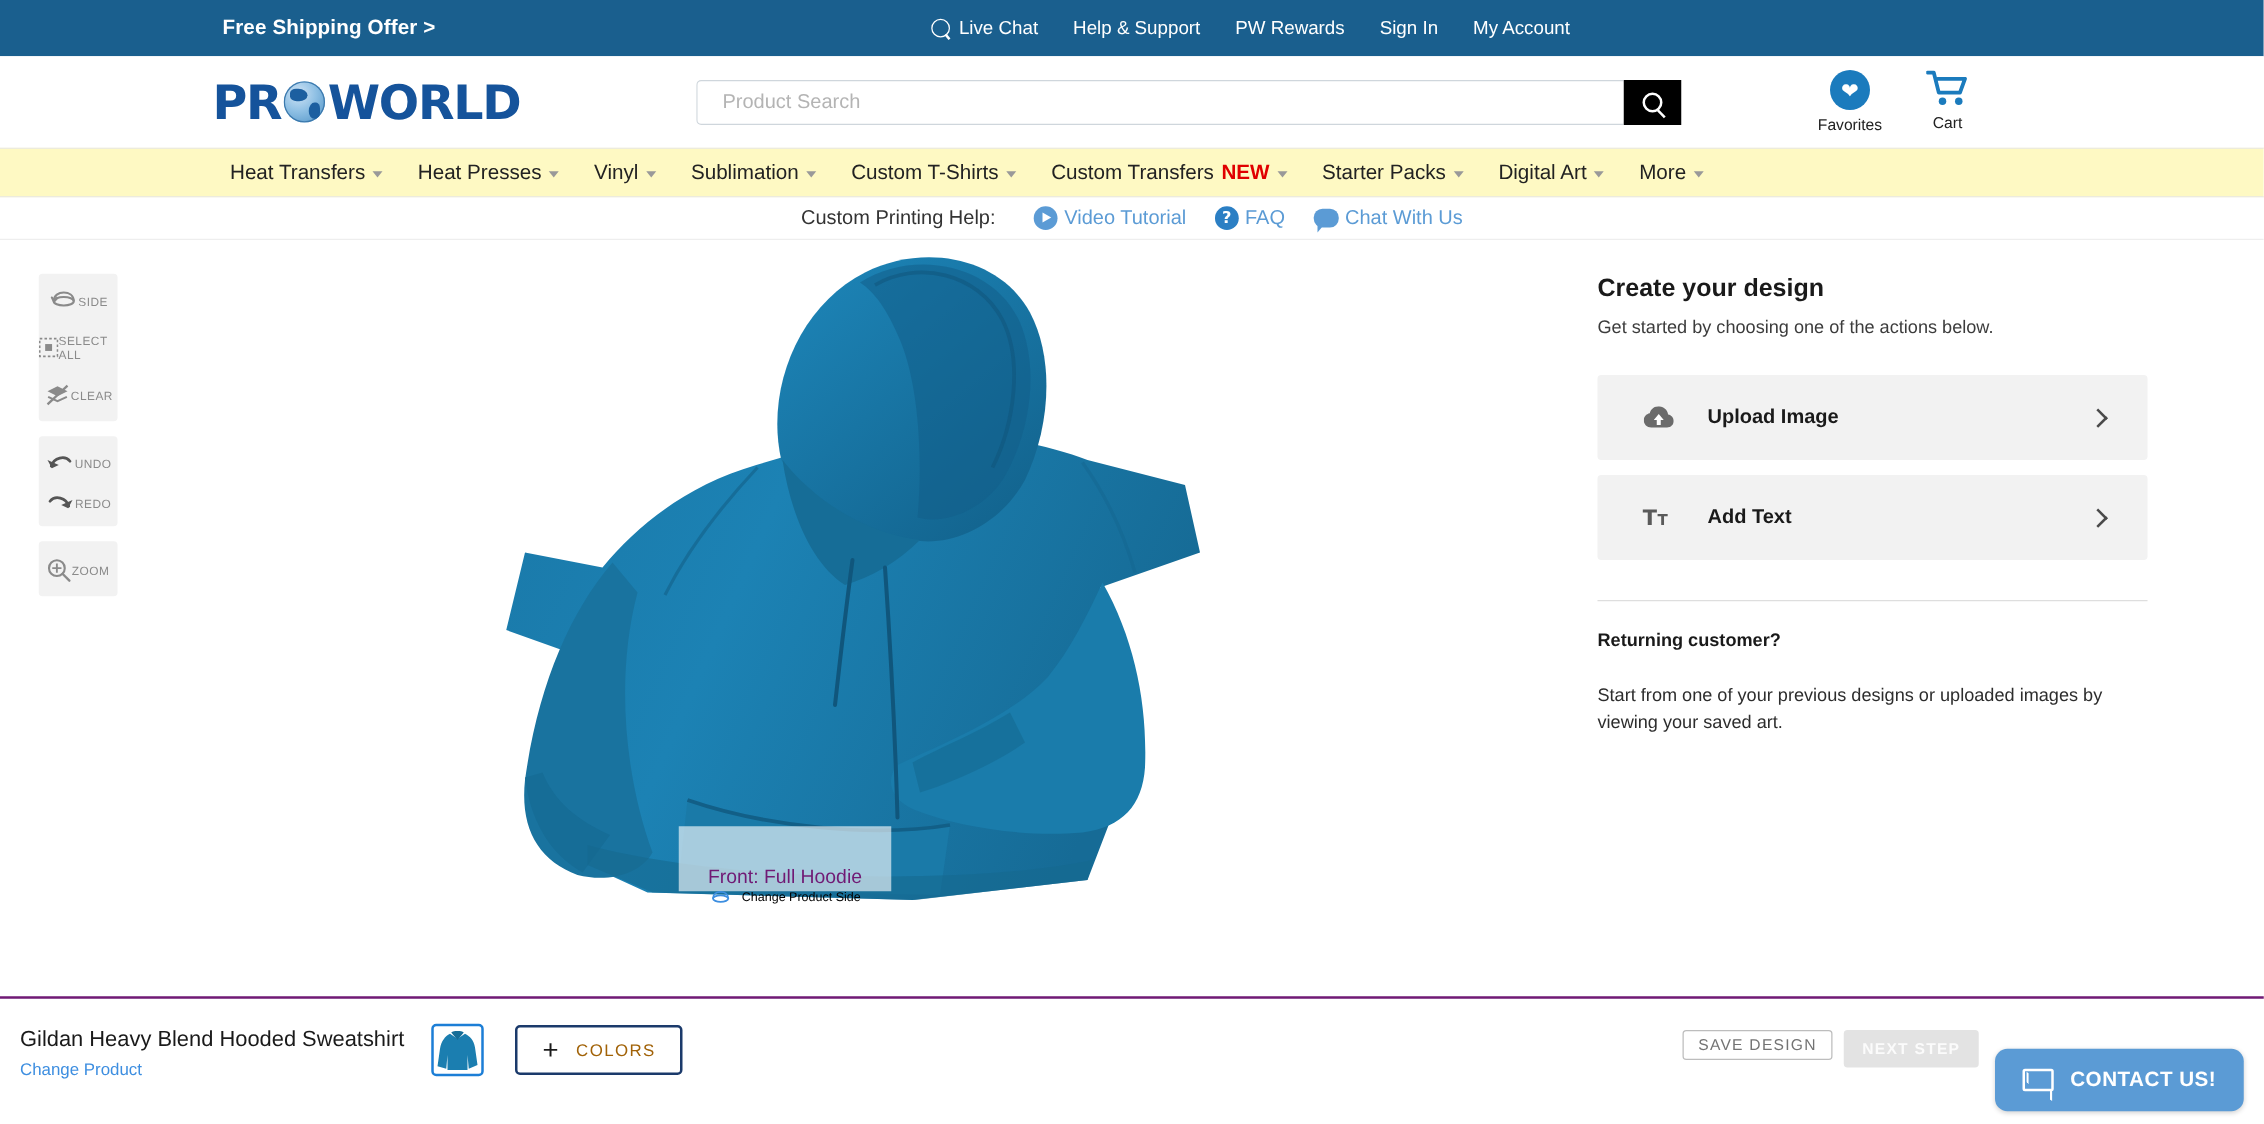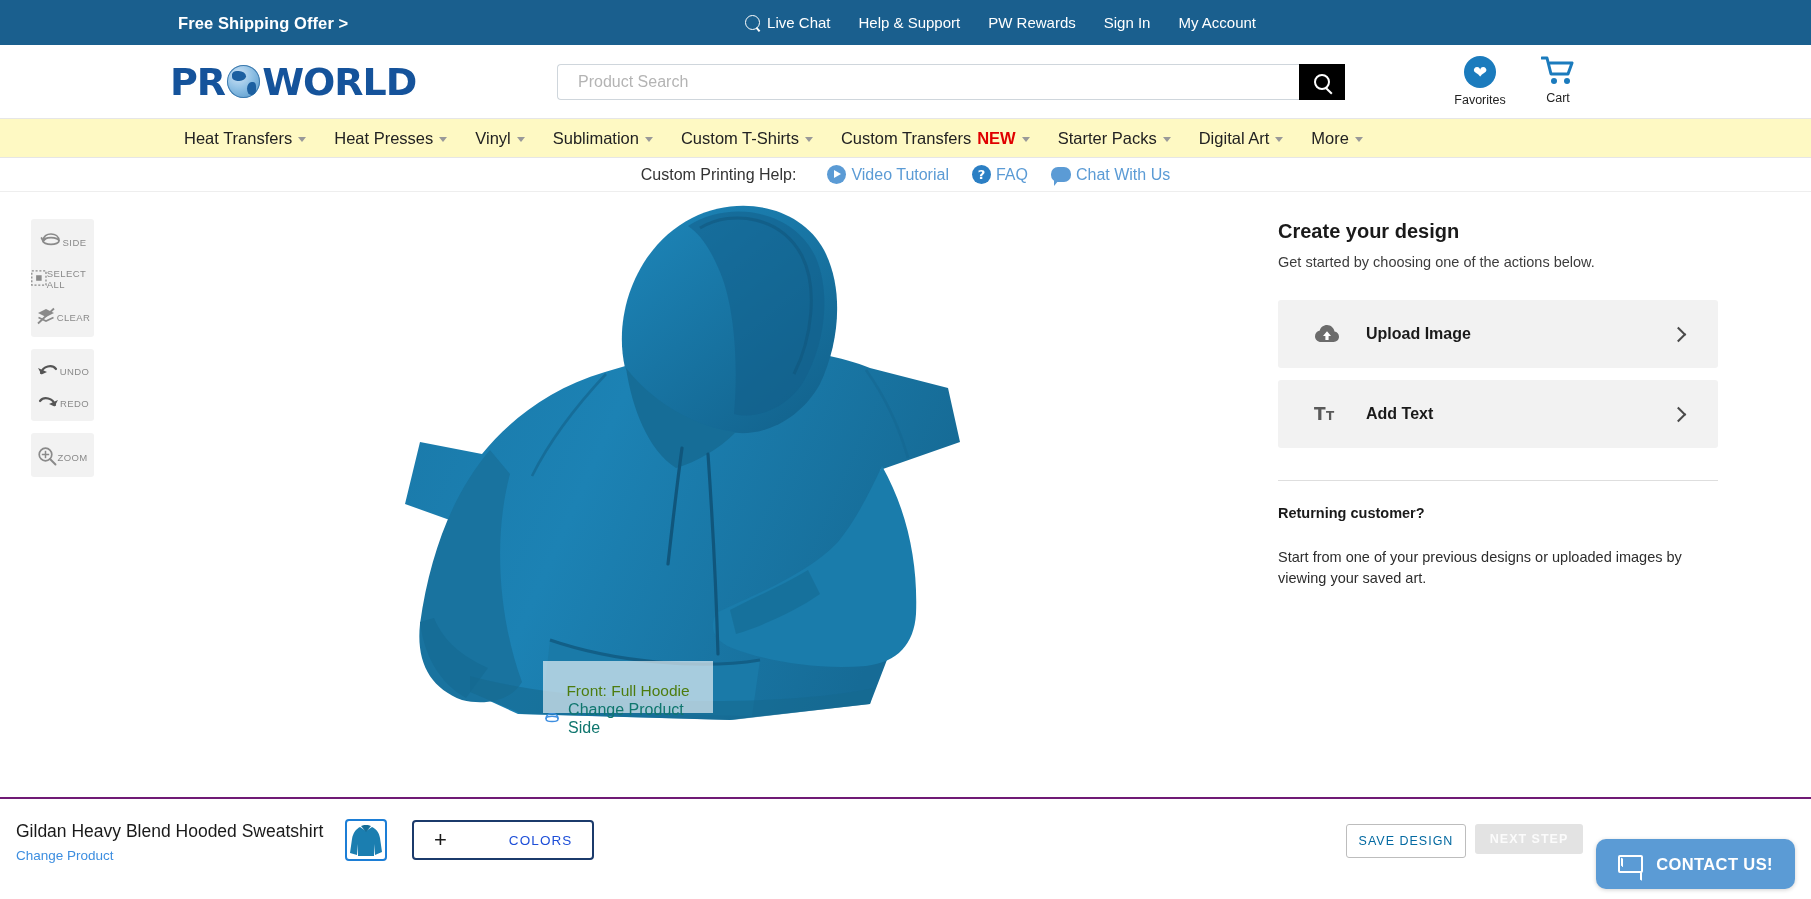--- a/index.html
+++ b/index.html
@@ -159,24 +159,24 @@
 
   .canvas {
     position: absolute; left: 400px; top: 0; width: 680px; height: 530px;
   }
   .hoodie { position: absolute; left: 0; top: 0; width: 100%; height: 100%; }
   .sideplate {
     position: absolute; left: 143px; bottom: 9px; width: 170px; height: 52px;
     background: rgba(255,255,255,.62); display: flex; flex-direction: column;
     align-items: center; justify-content: center; gap: 1px;
   }
-  .sidetitle { font-size: 15.5px; color: #4d7c0f; font-weight: normal; margin-top: 44px; }
+  .sidetitle { font-size: 15.5px; color: #701a75; font-weight: normal; margin-top: 44px; }
   .sidelink {
-    display: flex; align-items: center; gap: 7px; color: #0f766e;
-    font-size: 16px; cursor: pointer;
+    display: flex; align-items: center; gap: 7px; color: #000000;
+    font-size: 10px; cursor: pointer;
   }
 
   
   .rightpanel { position: absolute; left: 1278px; top: 28px; width: 440px; }
   .rp-title { font-size: 20px; font-weight: bold; color: #1a1a1a; }
   .rp-sub { font-size: 14.5px; color: #3c3c3c; margin-top: 11px; }
   .actions { margin-top: 30px; }
   .action {
     height: 68px; background: #f2f2f2; border-radius: 3px; margin-bottom: 12px;
     display: flex; align-items: center; padding: 0 34px; cursor: pointer;
@@ -203,25 +203,25 @@
     position: absolute; left: 345px; top: 20px; width: 42px; height: 42px;
     border: 2px solid #1c7ed6; border-radius: 4px; overflow: hidden; cursor: pointer;
     background: #fff; display: flex; align-items: center; justify-content: center;
   }
   .colorsbtn {
     position: absolute; left: 412px; top: 21px; height: 40px; padding: 0 20px;
     border: 2px solid #1b3a6b; border-radius: 4px; background: #fff;
     display: flex; align-items: center; gap: 14px; cursor: pointer;
   }
   .plus { font-size: 22px; color: #1a1a1a; line-height: 1; font-weight: 300; }
-  .colorslabel { font-size: 13.5px; letter-spacing: 1.1px; color: #1d4ed8; margin-left: 48px; }
+  .colorslabel { font-size: 13.5px; letter-spacing: 1.1px; color: #a16207; }
 
   .savebtn {
-    position: absolute; right: 345px; top: 25px; width: 120px; height: 34px;
-    border: 1px solid #bdbdbd; border-radius: 3px; background: #fff; color: #0369a1;
+    position: absolute; right: 345px; top: 25px; width: 120px; height: 24px;
+    border: 1px solid #bdbdbd; border-radius: 3px; background: #fff; color: #737373;
     font-size: 12.5px; letter-spacing: 1px; display: flex; align-items: center;
     justify-content: center; cursor: default;
   }
   .nextbtn {
     position: absolute; right: 228px; top: 25px; width: 108px; height: 30px;
     border: none; border-radius: 3px; background: #e3e3e3; color: #fbfbfb;
     font-size: 12.5px; font-weight: bold; letter-spacing: 1px; display: flex;
     align-items: center; justify-content: center; cursor: default;
   }
 

